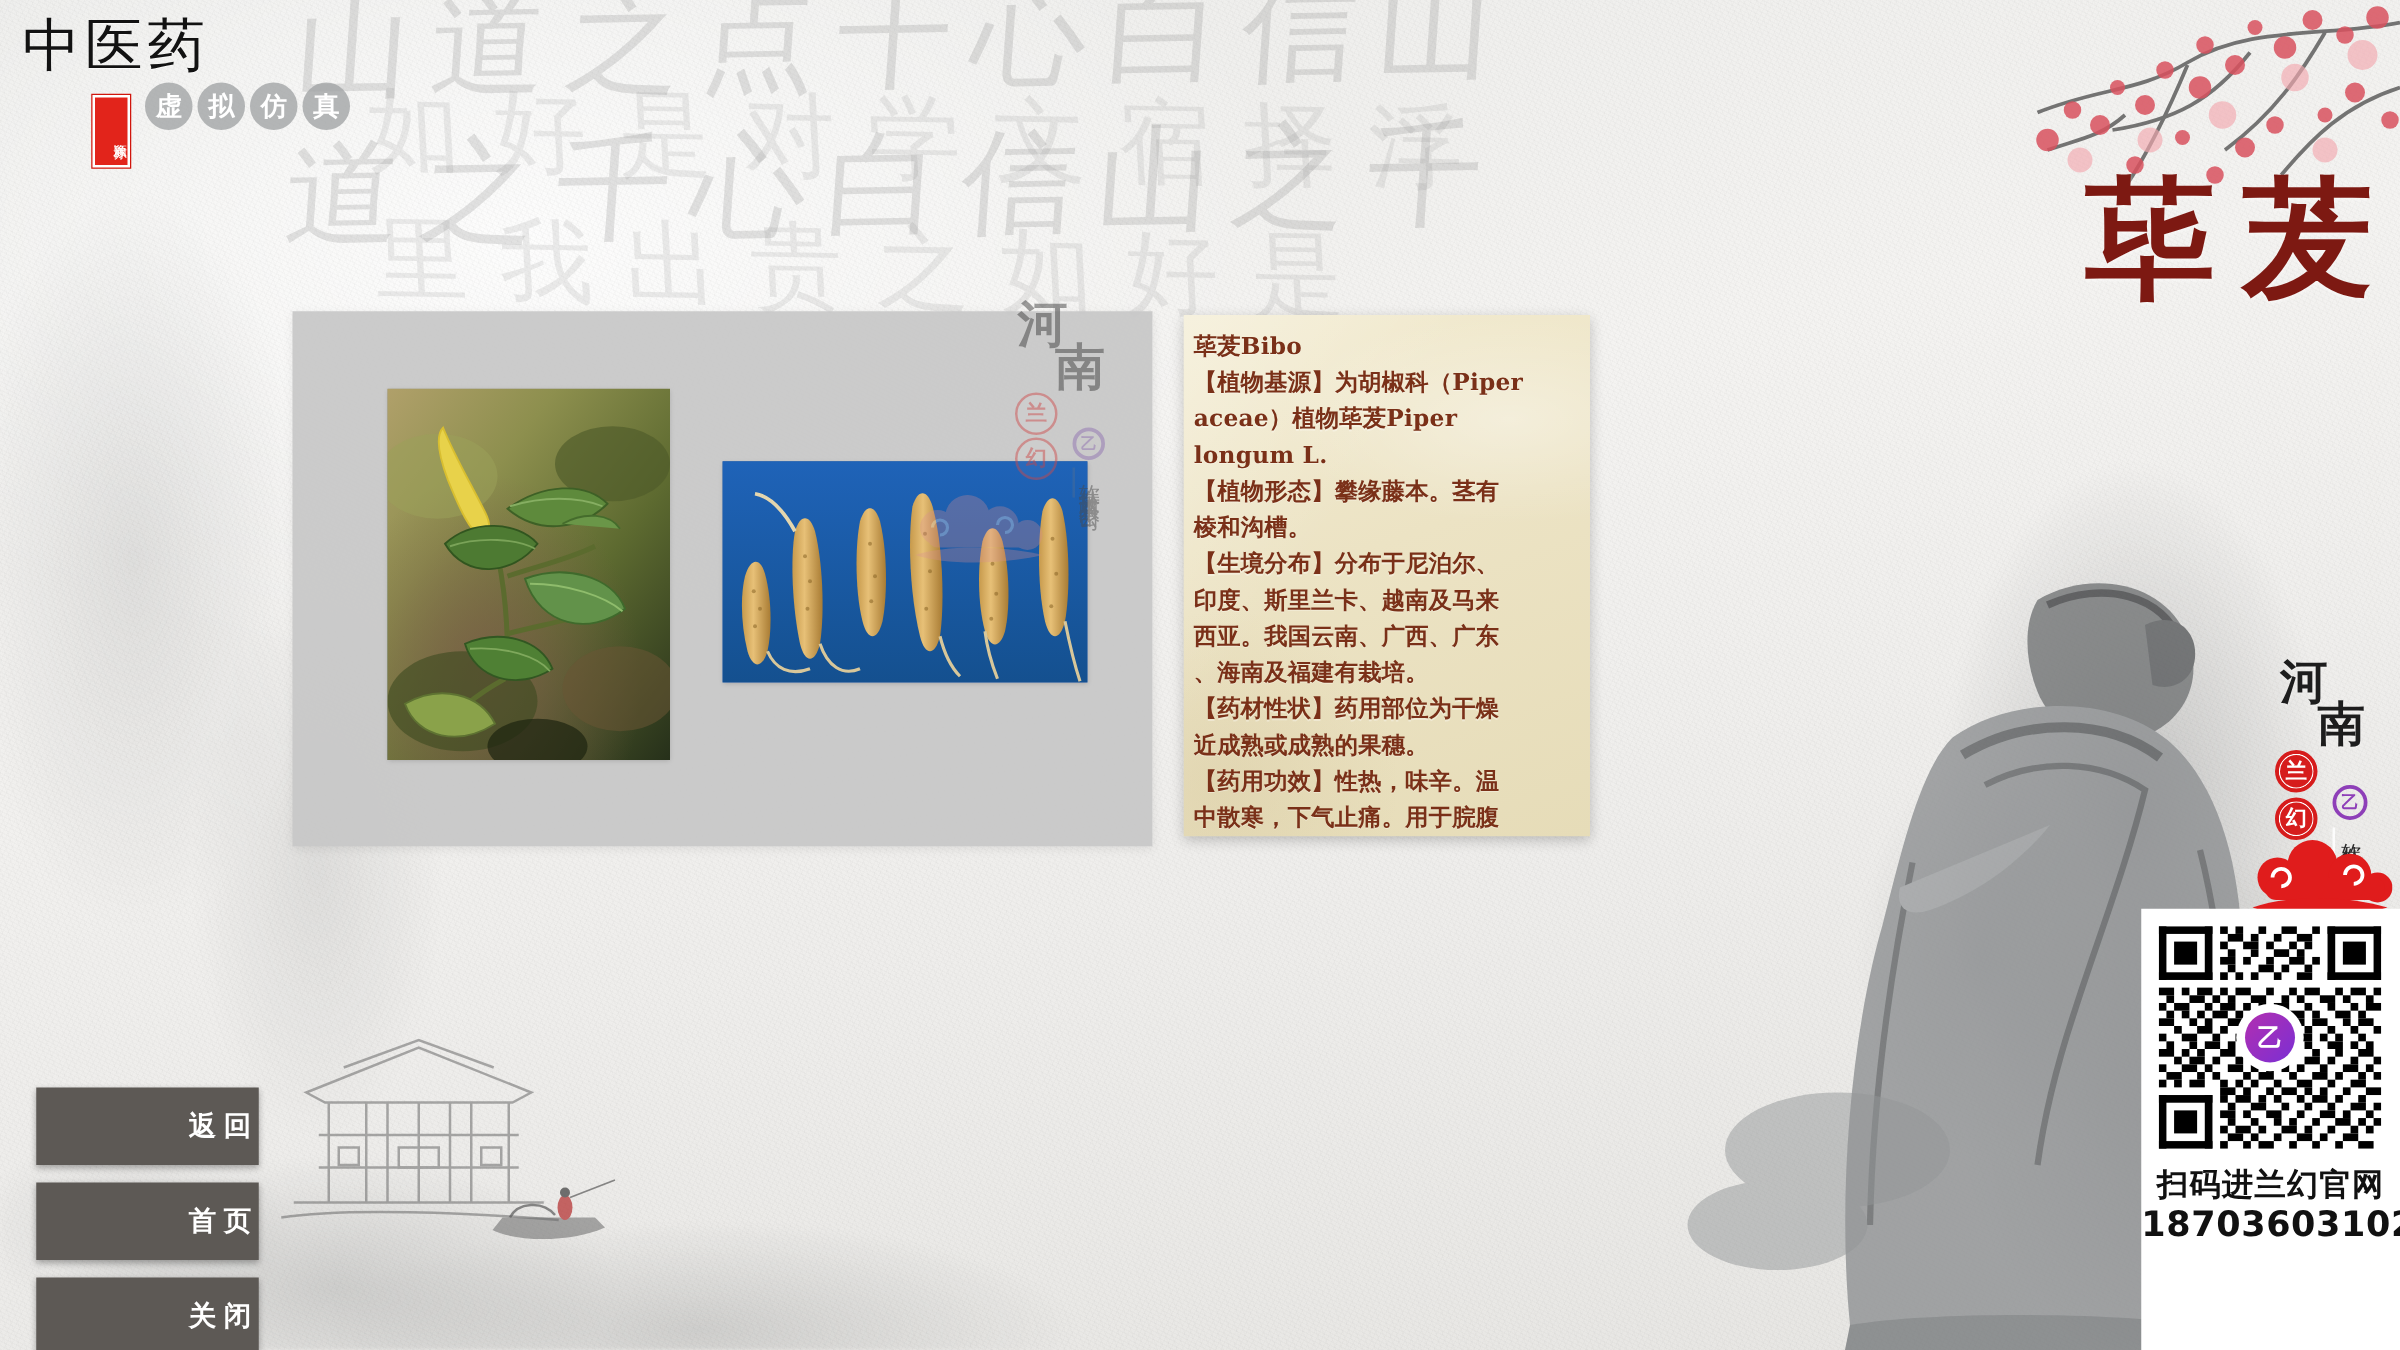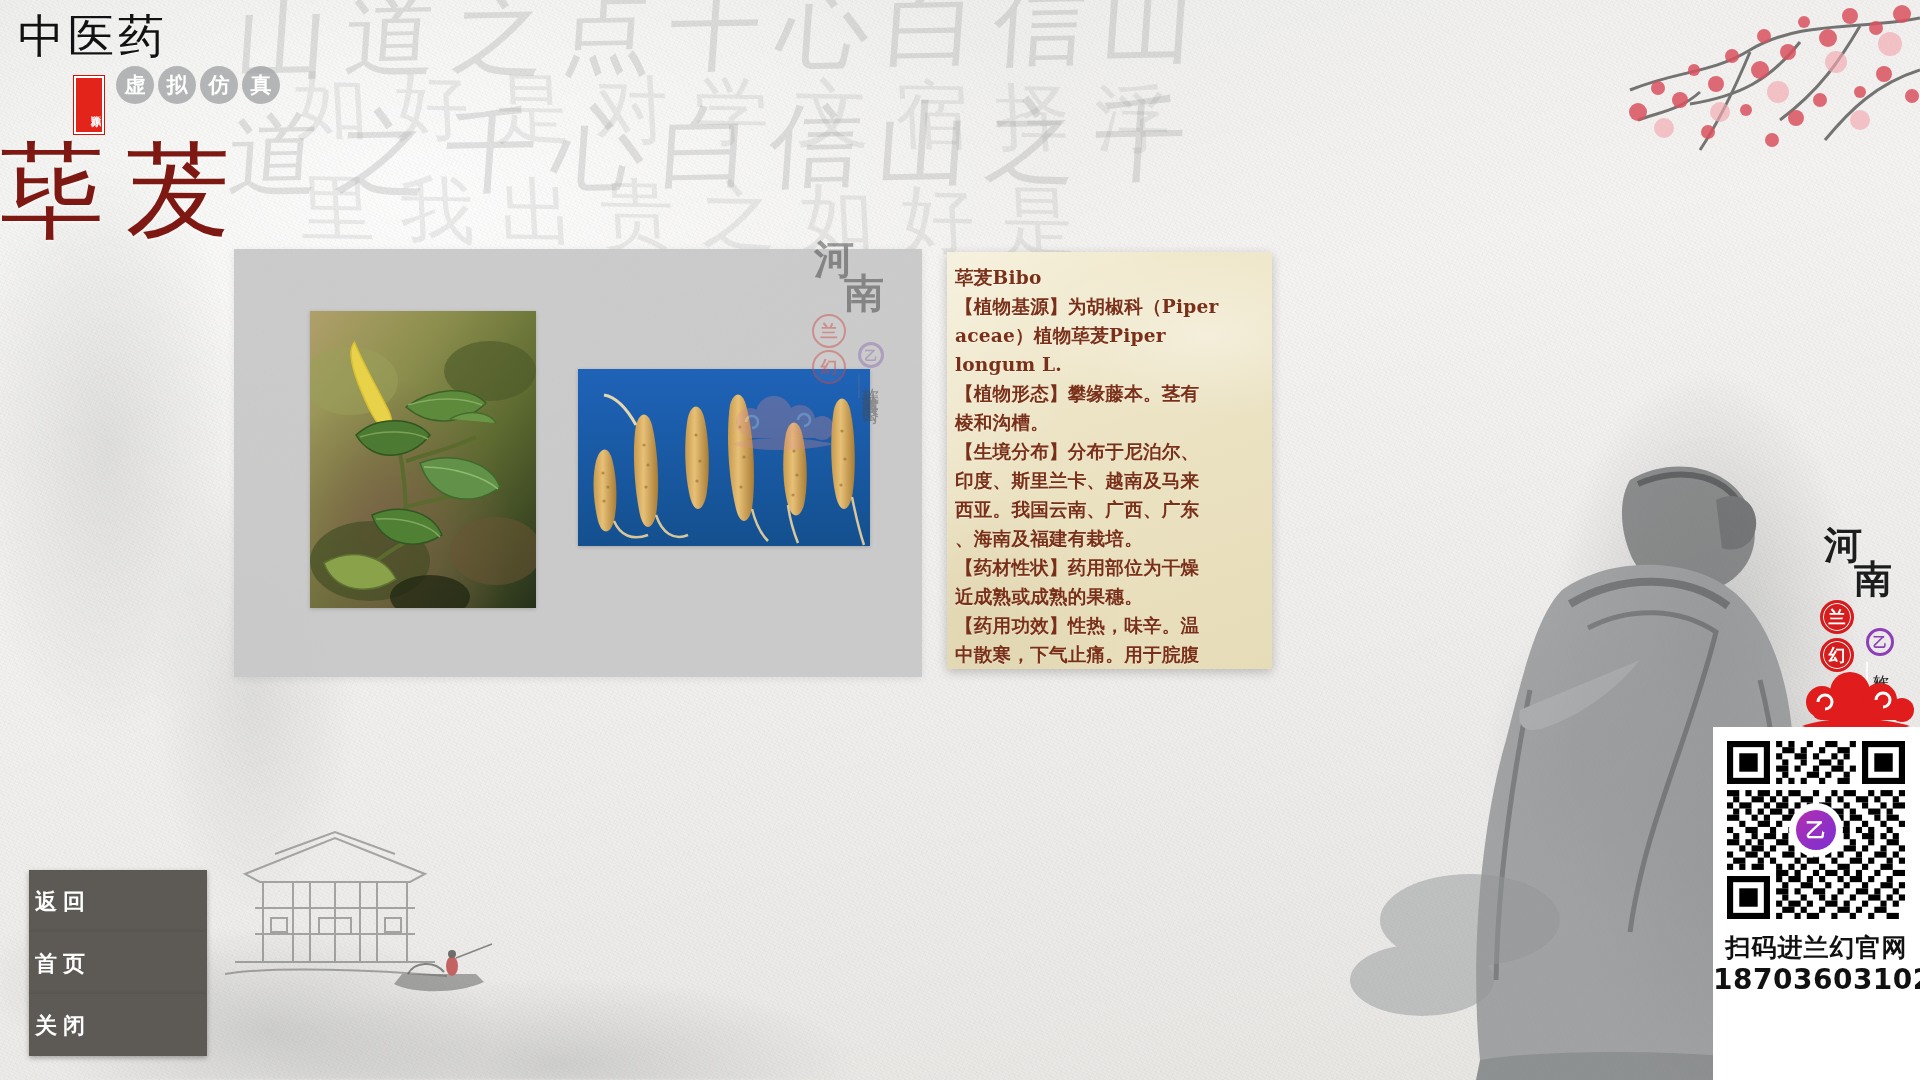--- a/index.html
+++ b/index.html
@@ -106,23 +106,23 @@
   .logo-sub{ position:absolute; left:104px; top:56px; display:flex; gap:4px; }
   .logo-sub span{
     width:38px; height:38px; border-radius:50%;
     background:rgba(160,163,164,.78);
     color:#ffffff; font-family:"DejaVu Serif", serif;
     font-size:21px; font-weight:700; line-height:38px; text-align:center;
   }
 
   
   #title{
-    position:absolute; left:0; top:132px; width:1920px; text-align:left;
+    position:absolute; left:0; top:132px; width:1920px; text-align:right;
     font-family:"DejaVu Serif", serif;
-    font-size:104px; font-weight:400; letter-spacing:22px;
+    font-size:104px; font-weight:700; letter-spacing:22px;
     color:#7d1912; line-height:118px;
     text-shadow:0 2px 3px rgba(255,255,255,.55);
     pointer-events:none;
   }
 
   
   #content-panel{
     position:absolute; left:234px; top:249px; width:688px; height:428px;
     background:rgba(199,199,199,.92);
     box-shadow:0 2px 8px rgba(0,0,0,.08);
@@ -269,26 +269,26 @@
   }
   #qr-phone{
     position:absolute; left:0; top:236px; width:207px; text-align:center;
     font-family:"DejaVu Sans", sans-serif; font-size:28px; font-weight:700;
     color:#111; letter-spacing:.5px;
   }
 
   
   #buttons{ position:absolute; left:29px; top:870px; width:178px; }
   .btn{
-    width:178px; height:62px; 
+    width:178px; height:62px; margin-bottom:14px;
     background:#5d5955;
     border:none; cursor:pointer;
     color:#ffffff; font-family:"DejaVu Serif", serif;
     font-size:22px; font-weight:700; letter-spacing:6px;
-    line-height:44px; text-align:left;
+    line-height:44px; text-align:right;
     box-shadow:0 2px 5px rgba(0,0,0,.3);
     text-indent:6px;
   }
 </style>
 </head>
 <body>
 
 <div id="stage">
 
   <div class="noise"></div>

